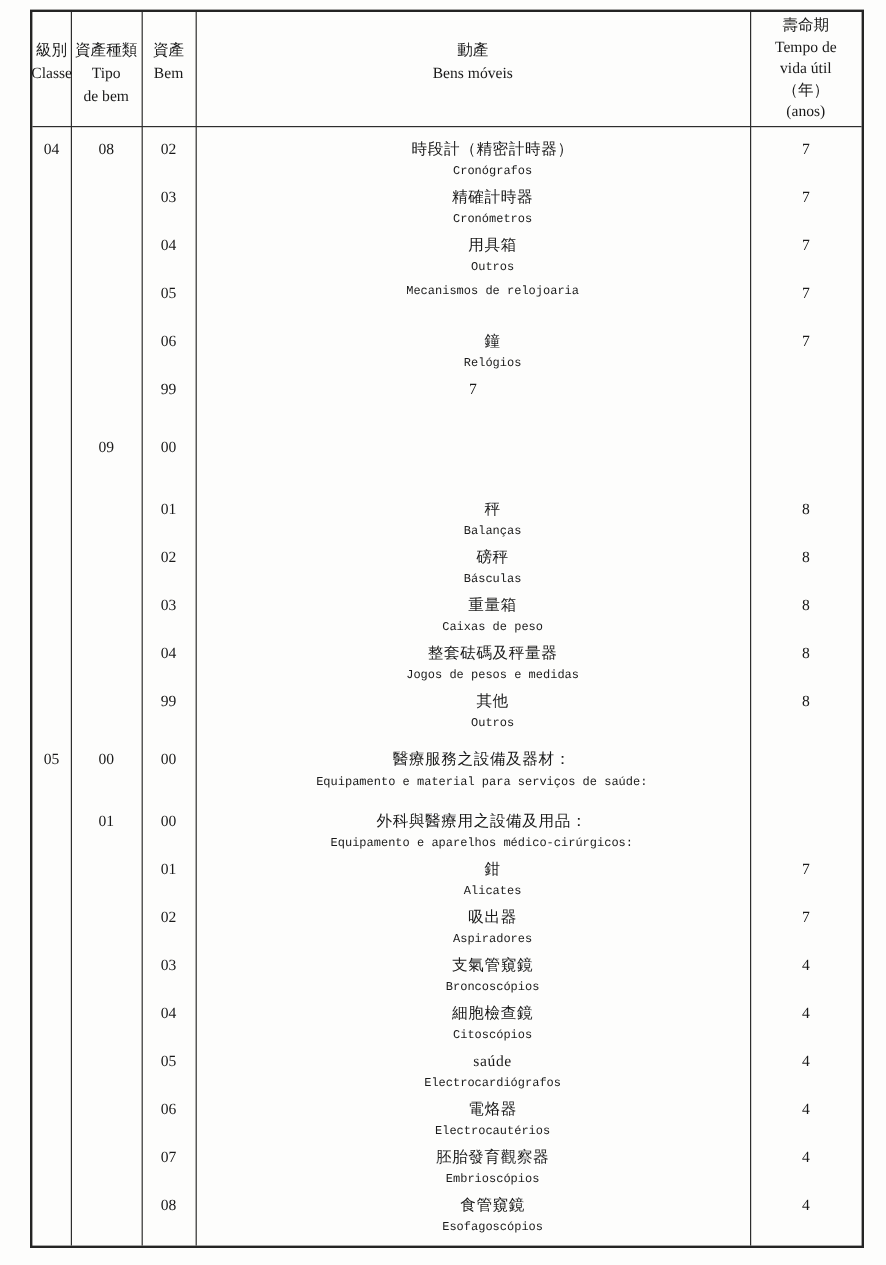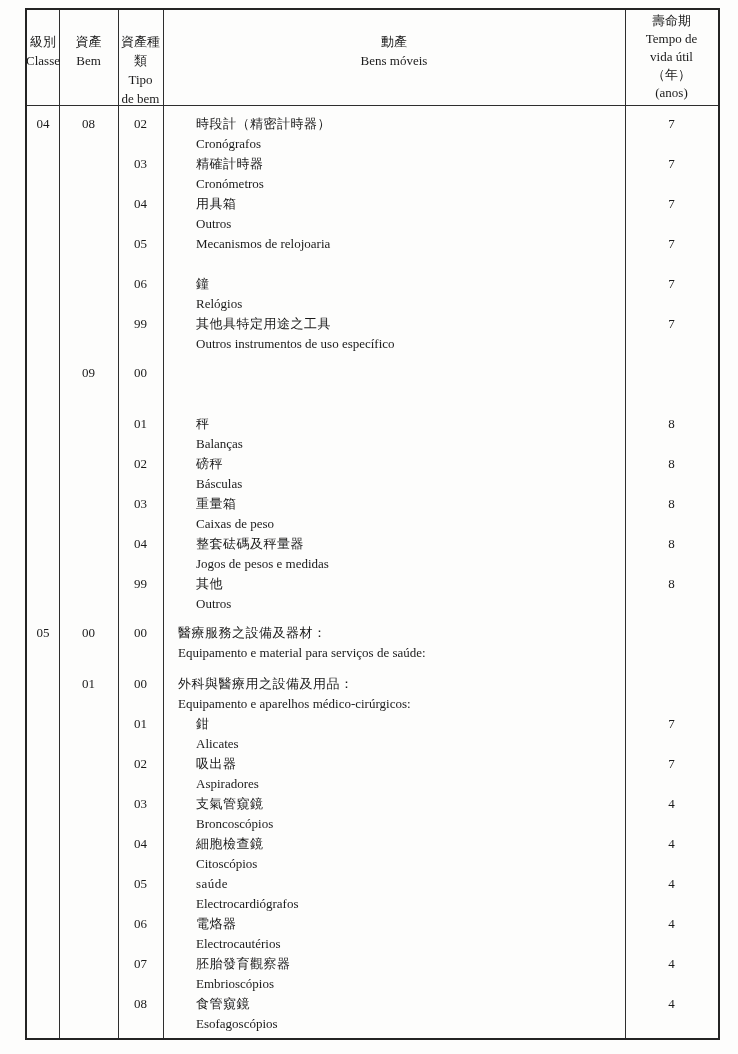--- a/index.html
+++ b/index.html
@@ -48,23 +48,23 @@
     position:absolute; left:0; right:0; top:96px; bottom:0;
     padding-top:8px;
     overflow:hidden;
   }
   .row { min-height:40px; }
   .row.gap-before { margin-top:9px; }
   .row.gap-after  { margin-bottom:11px; }
   .cell.code, .cell.life {
     text-align:center; font-size:13px; line-height:20px;
   }
-  .cell.desc { text-align:left; }
+  .cell.desc { text-align:center; }
   .cell.desc .zh { font-size:13px;   line-height:20px; letter-spacing:0.5px; }
-  .cell.desc .pt { font-size:13px; line-height:20px; }
+  .cell.desc .pt { font-size:10px; line-height:20px;font-family:Liberation Mono, monospace; }
   .cell.desc.ind0 { padding-left:15px;  }
   .cell.desc.ind1 { padding-left:15px; }
   .cell.desc.ind2 { padding-left:33px; }
 </style>
 </head>
 <body>
 
 <div class="sheet">
   <div class="table">
 
@@ -73,27 +73,27 @@
     <div class="vline v3"></div>
     <div class="vline v4"></div>
     <div class="hline"></div>
 
     <div class="thead grid-cols">
       <div class="th">
         <span>級別</span>
         <span>Classe</span>
       </div>
       <div class="th">
-        <span>資產</span>
-        <span>Bem</span>
-      </div>
-      <div class="th">
         <span>資產種類</span>
         <span>Tipo</span>
         <span>de bem</span>
+      </div>
+      <div class="th">
+        <span>資產</span>
+        <span>Bem</span>
       </div>
       <div class="th">
         <span>動產</span>
         <span>Bens móveis</span>
       </div>
       <div class="th life-col">
         <span>壽命期</span>
         <span>Tempo de</span>
         <span>vida útil</span>
         <span>（年）</span>
@@ -148,24 +148,20 @@
     <div class="cell desc ind2">
       <div class="zh">鐘</div>
       <div class="pt">Relógios</div>
     </div>
     <div class="cell life">7</div>
   </div>
         <div class="row grid-cols">
     <div class="cell code"></div>
     <div class="cell code"></div>
     <div class="cell code">99</div>
-    <div class="cell desc ind2">
-      <div class="zh">其他具特定用途之工具</div>
-      <div class="pt">Outros instrumentos de uso específico</div>
-    </div>
     <div class="cell life">7</div>
   </div>
         <div class="row grid-cols gap-before gap-after">
     <div class="cell code"></div>
     <div class="cell code">09</div>
     <div class="cell code">00</div>
     <div class="cell life"></div>
   </div>
         <div class="row grid-cols">
     <div class="cell code"></div>

